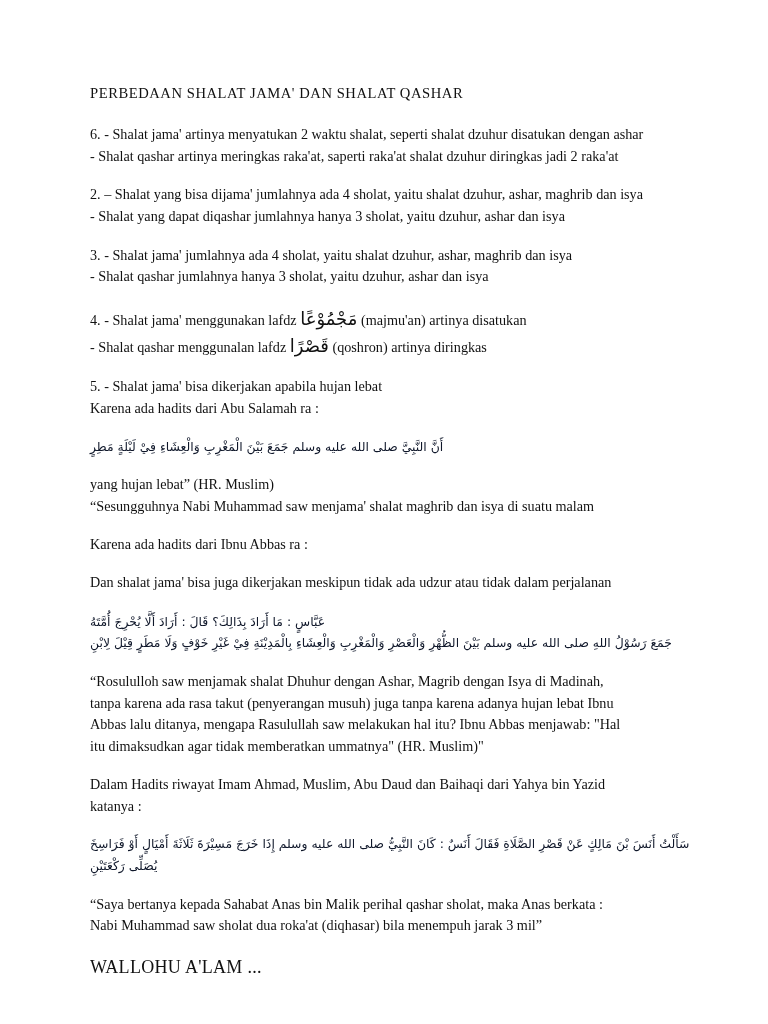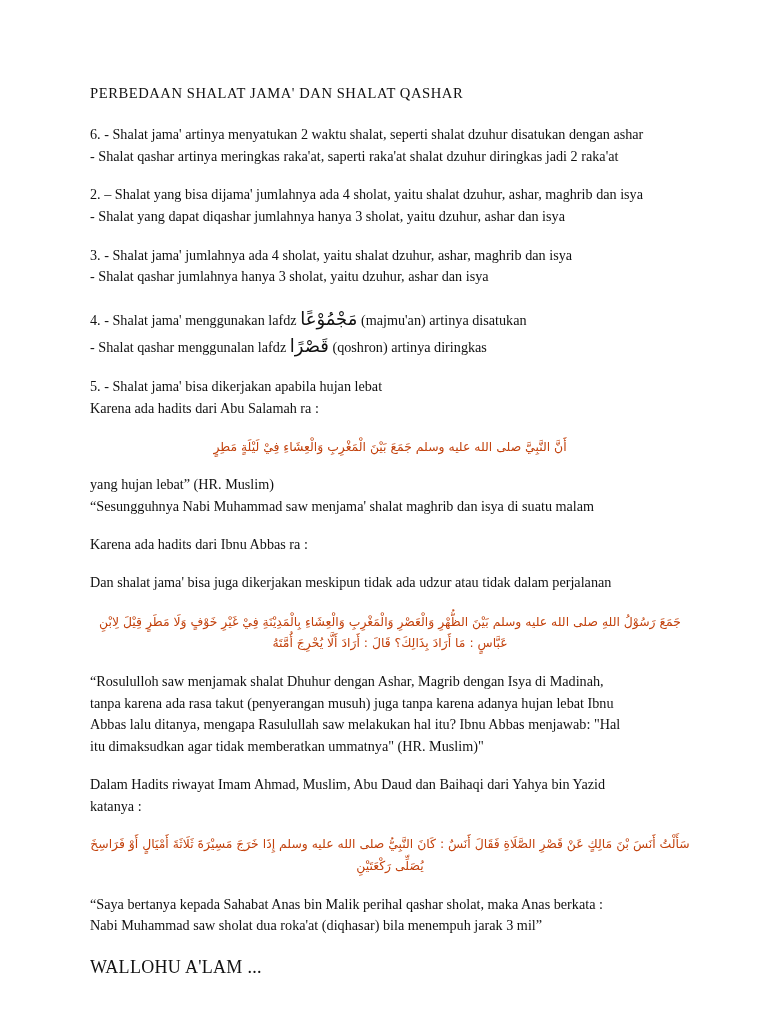--- a/index.html
+++ b/index.html
@@ -40,27 +40,27 @@
   }
   .para.tight {
     margin-bottom: 16px;
   }
   .para .ln {
     display: block;
   }
   .arabic {
     direction: rtl;
     unicode-bidi: bidi-override;
-    text-align: center;
+    text-align: left;
     font-family: "DejaVu Sans", "Liberation Sans", sans-serif;
     font-size: 12.4px;
     line-height: 1.75;
     margin: 0 0 17px 0;
     max-width: 600px;
-    color: #c2410c;
+    color: #0f172a;
   }
   .arabic .ln {
     display: block;
   }
   .inline-ar {
     direction: rtl;
     unicode-bidi: embed;
     font-family: "DejaVu Sans", "Liberation Sans", sans-serif;
     font-size: 18px;
   }
@@ -110,22 +110,22 @@
   <p class="para">
     <span class="ln">yang hujan lebat” (HR. Muslim)</span>
     <span class="ln">“Sesungguhnya Nabi Muhammad saw menjama' shalat maghrib dan isya di suatu malam</span>
   </p>
 
   <p class="para tight">Karena ada hadits dari Ibnu Abbas ra :</p>
 
   <p class="para">Dan shalat jama' bisa juga dikerjakan meskipun tidak ada udzur atau tidak dalam perjalanan</p>
 
   <p class="arabic">
+    <span class="ln">عَبَّاسٍ : مَا أَرَادَ بِذَالِكَ؟ قَالَ : أَرَادَ أَلَّا يُحْرِجَ أُمَّتَهُ</span>
     <span class="ln">جَمَعَ رَسُوْلُ اللهِ صلى الله عليه وسلم بَيْنَ الظُّهْرِ وَالْعَصْرِ وَالْمَغْرِبِ وَالْعِشَاءِ بِالْمَدِيْنَةِ فِيْ غَيْرِ خَوْفٍ وَلَا مَطَرٍ قِيْلَ لِابْنِ</span>
-    <span class="ln">عَبَّاسٍ : مَا أَرَادَ بِذَالِكَ؟ قَالَ : أَرَادَ أَلَّا يُحْرِجَ أُمَّتَهُ</span>
   </p>
 
   <p class="para">
     <span class="ln">“Rosululloh saw menjamak shalat Dhuhur dengan Ashar, Magrib dengan Isya di Madinah,</span>
     <span class="ln">tanpa karena ada rasa takut (penyerangan musuh) juga tanpa karena adanya hujan lebat Ibnu</span>
     <span class="ln">Abbas lalu ditanya, mengapa Rasulullah saw melakukan hal itu? Ibnu Abbas menjawab: "Hal</span>
     <span class="ln">itu dimaksudkan agar tidak memberatkan ummatnya" (HR. Muslim)"</span>
   </p>
 
 

